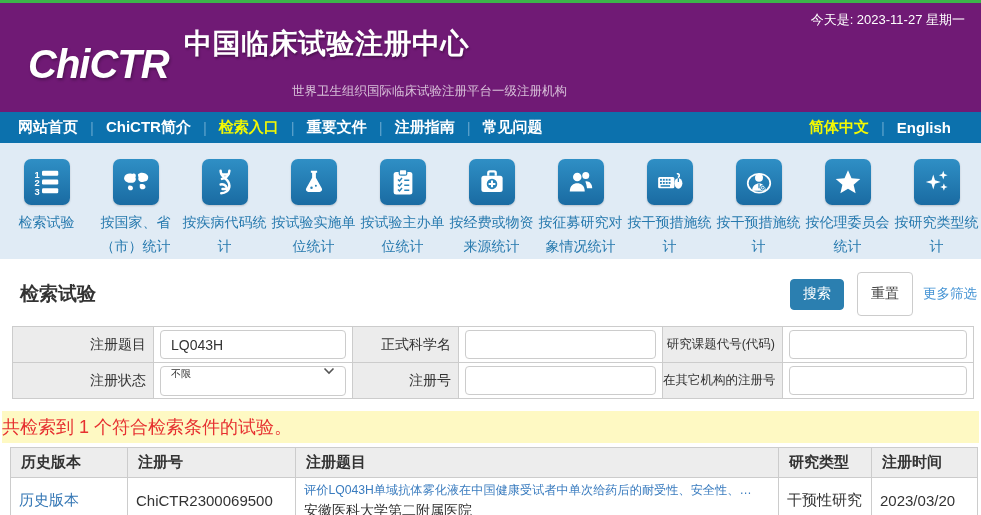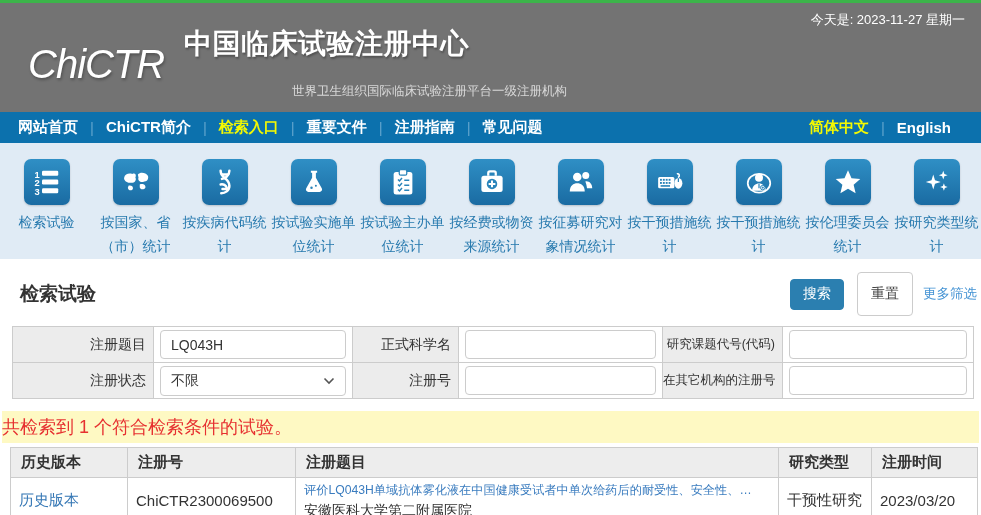--- a/index.html
+++ b/index.html
@@ -1,21 +1,21 @@
 <!DOCTYPE html>
 <html><head>
 <meta charset="utf-8">
 <style>
 *{margin:0;padding:0;box-sizing:border-box}
 html,body{width:981px;height:515px;overflow:hidden}
 body{font-family:"Liberation Sans",sans-serif;background:#fff;position:relative}
 .green-line{height:3px;background:#3cb44a}
-.site-header{height:109px;background:#737373;position:relative;color:#fff}
+.site-header{height:109px;background:#701a75;position:relative;color:#fff}
 .date{position:absolute;top:8px;right:16px;font-size:13px;color:#fff}
-.logo{position:absolute;left:28px;top:38px;font-size:40px;font-weight:normal;font-style:italic;letter-spacing:-1px;line-height:46px;text-shadow:1px 2px 3px rgba(0,0,0,.3)}
+.logo{position:absolute;left:28px;top:38px;font-size:40px;font-weight:bold;font-style:italic;letter-spacing:-1px;line-height:46px;text-shadow:1px 2px 3px rgba(0,0,0,.3)}
 .title-cn{position:absolute;left:184px;top:22px;font-size:28px;font-weight:bold;font-family:"DejaVu Serif",serif;letter-spacing:.5px;text-shadow:1px 2px 2px rgba(0,0,0,.3)}
 .title-en{position:absolute;left:187px;top:60px;font-size:16px;font-style:italic;font-family:"DejaVu Serif",serif;letter-spacing:.3px}
 .slogan{position:absolute;left:292px;top:80px;font-size:12.5px;color:rgba(255,255,255,.72)}
 nav{height:31px;background:#0c71ad;display:flex;align-items:center;padding:0 30px 0 18px;color:#fff;font-weight:bold;font-size:15px}
 .nav-left{display:flex;align-items:center}
 .nav-item{cursor:pointer}
 .nav-sep{color:#5fa3cc;margin:0 12px;font-weight:normal}
 .nav-active{color:#f4f901}
 .nav-right{margin-left:auto;display:flex;align-items:center}
 .lang-cn{color:#f4f901}
@@ -29,21 +29,21 @@
 .actions{margin-left:auto;display:flex;align-items:center}
 .btn-search{background:#2b7fb0;color:#fff;border:1px solid #2b7fb0;border-radius:4px;width:54px;height:31px;font-size:14px;display:flex;align-items:center;justify-content:center;cursor:pointer}
 .btn-reset{background:#fff;border:1px solid #ccc;border-radius:4px;width:56px;height:44px;color:#444;font-size:14px;display:flex;align-items:center;justify-content:center;margin-left:13px;cursor:pointer}
 .more-link{color:#4493d4;font-size:13.5px;margin-left:10px;cursor:pointer;text-decoration:none}
 .form-table{margin-left:12px;width:961px;border-collapse:collapse;table-layout:fixed}
 .form-table td{border:1px solid #ccc;height:36px;font-size:14px}
 td.lbl{background:#ececec;text-align:right;padding-right:7px;color:#333;white-space:nowrap}
 td.lbl-sm{font-size:12.5px}
 td.inp{background:#fff;padding:0 6px}
 .text-input{width:100%;height:29px;border:1px solid #ccc;border-radius:4px;font-size:14px;padding:0 10px;color:#333;font-family:"Liberation Sans",sans-serif;outline:none}
-.select{width:100%;height:30px;border:1px solid #ccc;border-radius:4px;font-size:14px;padding:0 10px;color:#333;display:flex;align-items:center;position:relative;cursor:pointer}
+.select{width:100%;height:30px;border:1px solid #ccc;border-radius:4px;font-size:10px;padding:0 10px;color:#333;display:flex;align-items:flex-start;position:relative;cursor:pointer}
 .select .chev{margin-left:auto;color:#555;display:flex;align-items:center}
 .summary-bar{margin:12px 0 0 2px;width:977px;background:#fef9c3;height:32px;display:flex;align-items:center;padding-left:0;font-size:18px;color:#e63030}
 .results-table{margin:4px 0 0 10px;width:967px;border-collapse:collapse;table-layout:fixed}
 .results-table th{background:#ededed;border:1px solid #ccc;height:30px;text-align:left;padding-left:10px;color:#333;font-size:15px}
 .results-table td{border:1px solid #ccc;height:43px;padding:2px 8px;vertical-align:middle;color:#333;font-size:15px}
 a.link{color:#3577b5;text-decoration:none;cursor:pointer}
 .title-link{color:#3a7cbf;display:block;line-height:20px;font-size:12.2px;white-space:nowrap;overflow:hidden;text-decoration:none;cursor:pointer}
 .org-line{color:#333;line-height:20px;font-size:14px;display:block}
 </style>
 </head>

